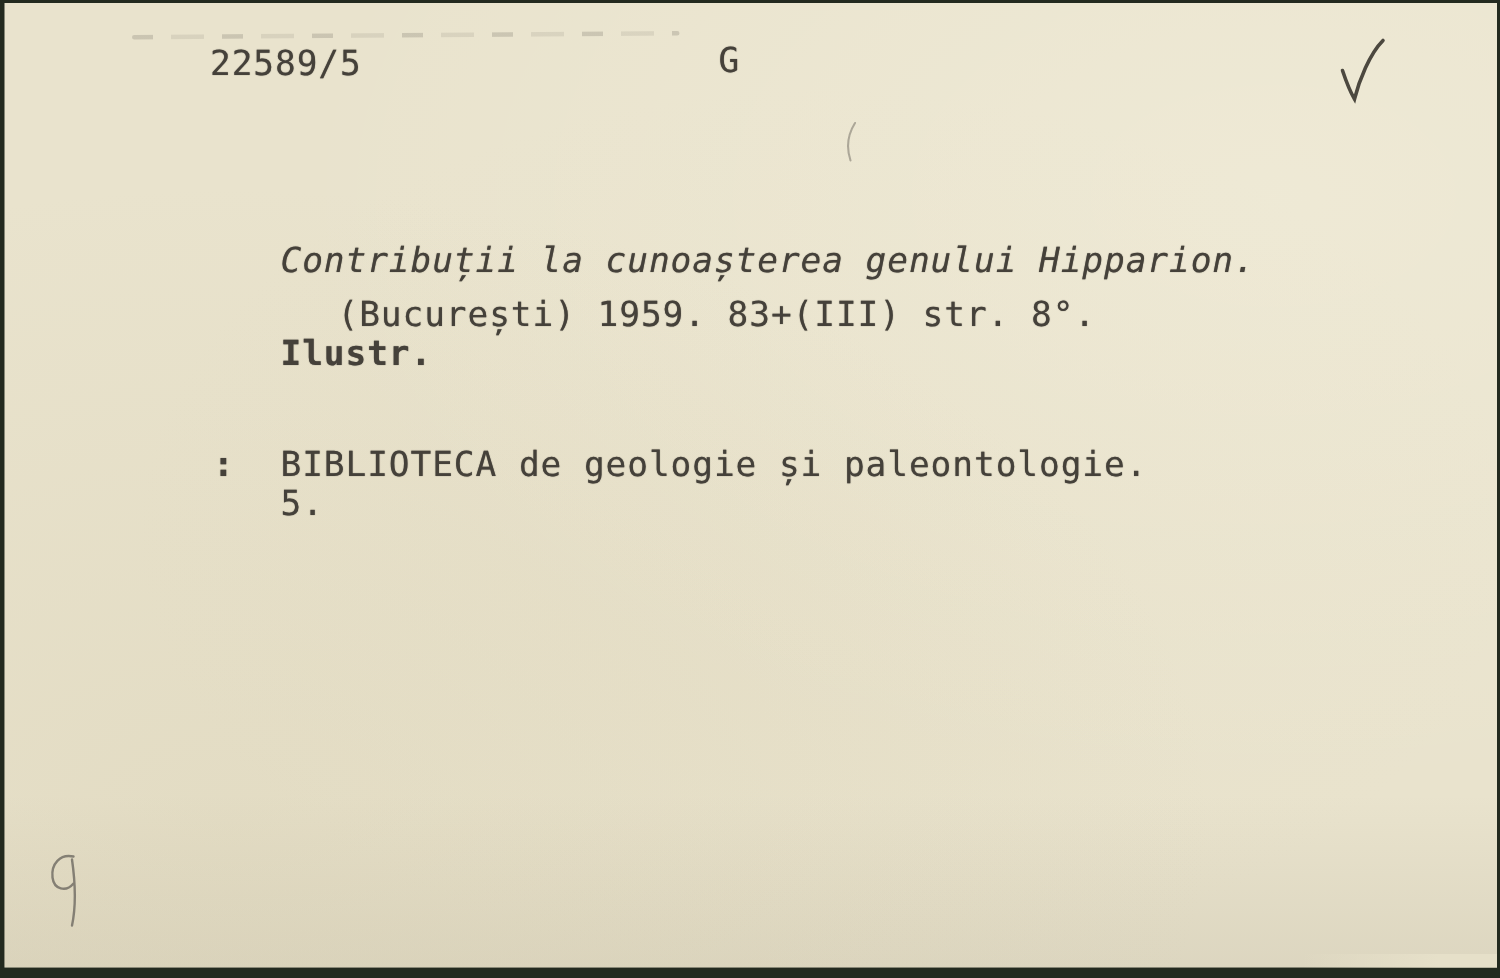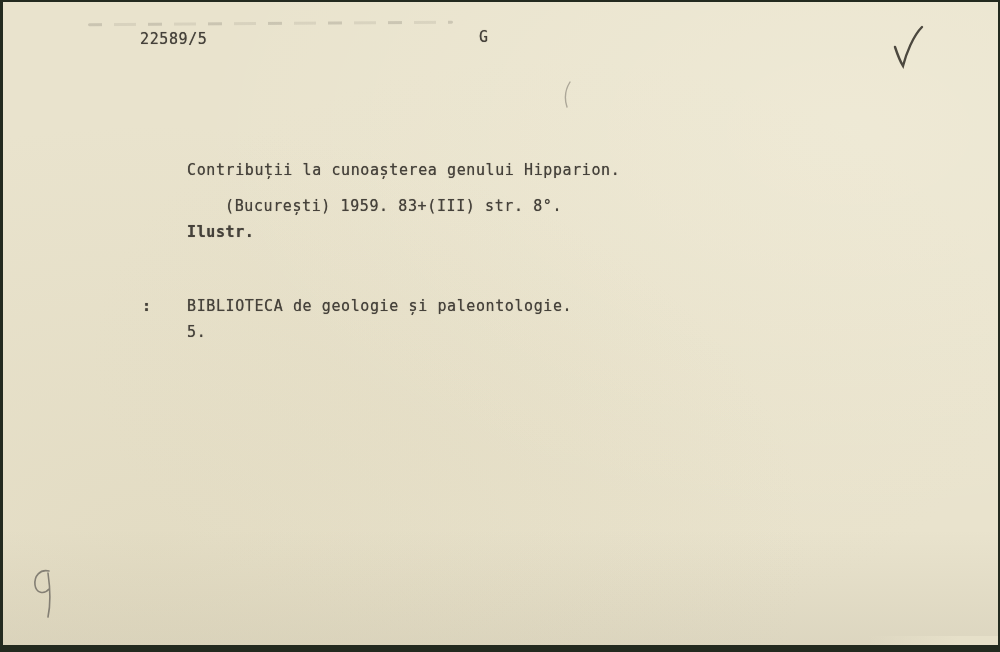--- a/index.html
+++ b/index.html
@@ -38,29 +38,29 @@
     position: absolute;
     right: 0;
     bottom: 0;
     width: 130px;
     height: 9px;
     background: linear-gradient(90deg, rgba(233,227,205,0) 0%, #e6e0c9 70%);
   }
   .type {
     position: absolute;
     color: #45413a;
-    font-size: 15px;
+    font-size: 23px;
     letter-spacing: 0.6px;
     white-space: pre;
     text-shadow: 0 0 0.7px rgba(69,65,58,0.75);
   }
   .call-number     { left: 137px; top: 28px; }
   .section-letter  { left: 476px; top: 26px; }
   .author-line     { left: 139px; top: 131px; }
-  .title-line      { left: 184px; top: 159px; }
+  .title-line      { left: 184px; top: 159px; font-style: italic; }
   .imprint-line    { left: 184px; top: 195px; margin-left: 38px; }
   .illus-line      { left: 184px; top: 221px; font-weight: bold; }
   .series-sep      { left: 139px; top: 295px; font-weight: bold; }
   .series-line     { left: 184px; top: 295px; text-align: center; }
   .series-number   { left: 184px; top: 321px; }
 
   
   .smudge-line {
     position: absolute;
     left: 85px;

